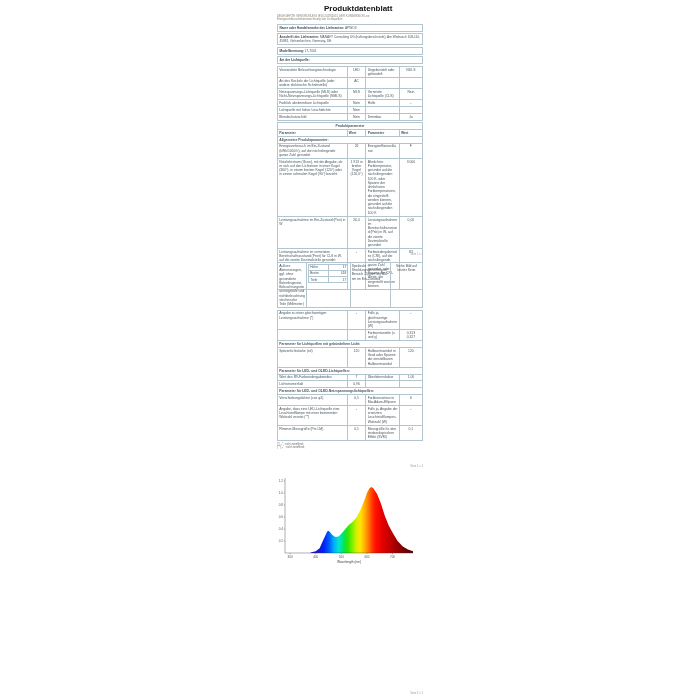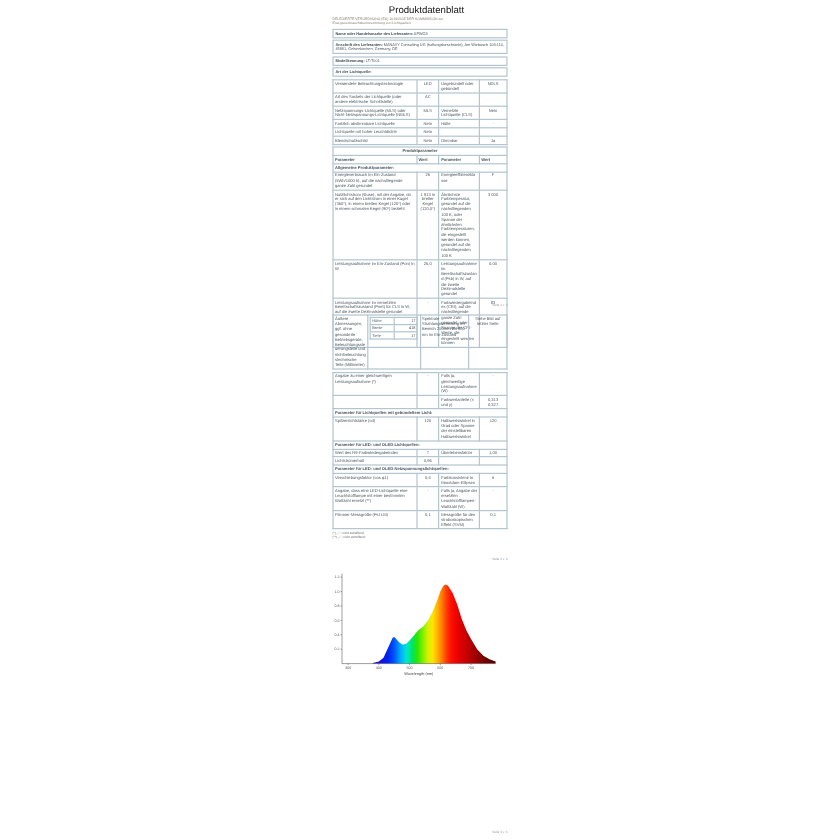--- a/index.html
+++ b/index.html
@@ -2,21 +2,21 @@
 <html><head>
 <meta charset="utf-8">
 <style>
   html,body{margin:0;padding:0;}
   body{width:700px;height:700px;background:#ffffff;overflow:hidden;position:relative;
        font-family:"Liberation Sans",sans-serif;color:#49565e;}
   .page{position:absolute;left:277px;width:146px;}
   #page1{top:4px;height:252px;}
   #page2{top:262px;height:206px;}
   #page3{top:473px;height:222px;}
-  .doc-title{font-size:8px;font-weight:normal;color:#111;margin:0 0 1.5px 0;letter-spacing:0;padding-left:47px;}
+  .doc-title{font-size:8px;font-weight:bold;color:#111;margin:0 0 1.5px 0;letter-spacing:0;padding-left:47px;}
   .subtitle{font-size:2.9px;line-height:1.25;color:#857f70;margin-bottom:2px;}
   .infobox{border:0.5px solid #b3c6d0;padding:1px 1.5px;font-size:3.2px;line-height:1.25;margin-top:1.5px;background:#fff;}
   .infobox b{color:#3d4a52;}
   .secbar{border:0.5px solid #b3c6d0;padding:1px 1.5px;font-size:3.3px;font-weight:bold;color:#3d4a52;margin-top:1.5px;}
   table.t{border-collapse:collapse;width:100%;table-layout:fixed;margin-top:1.5px;}
   table.t td{border:0.5px solid #b3c6d0;padding:0.8px 1.2px;font-size:3.4px;line-height:1.25;
              vertical-align:top;word-wrap:break-word;color:#49565e;}
   td.val{text-align:center;white-space:pre-line;}
   td.ttl{text-align:center;font-weight:bold;color:#3d4a52;}
   td.sec{font-weight:bold;color:#3d4a52;}

